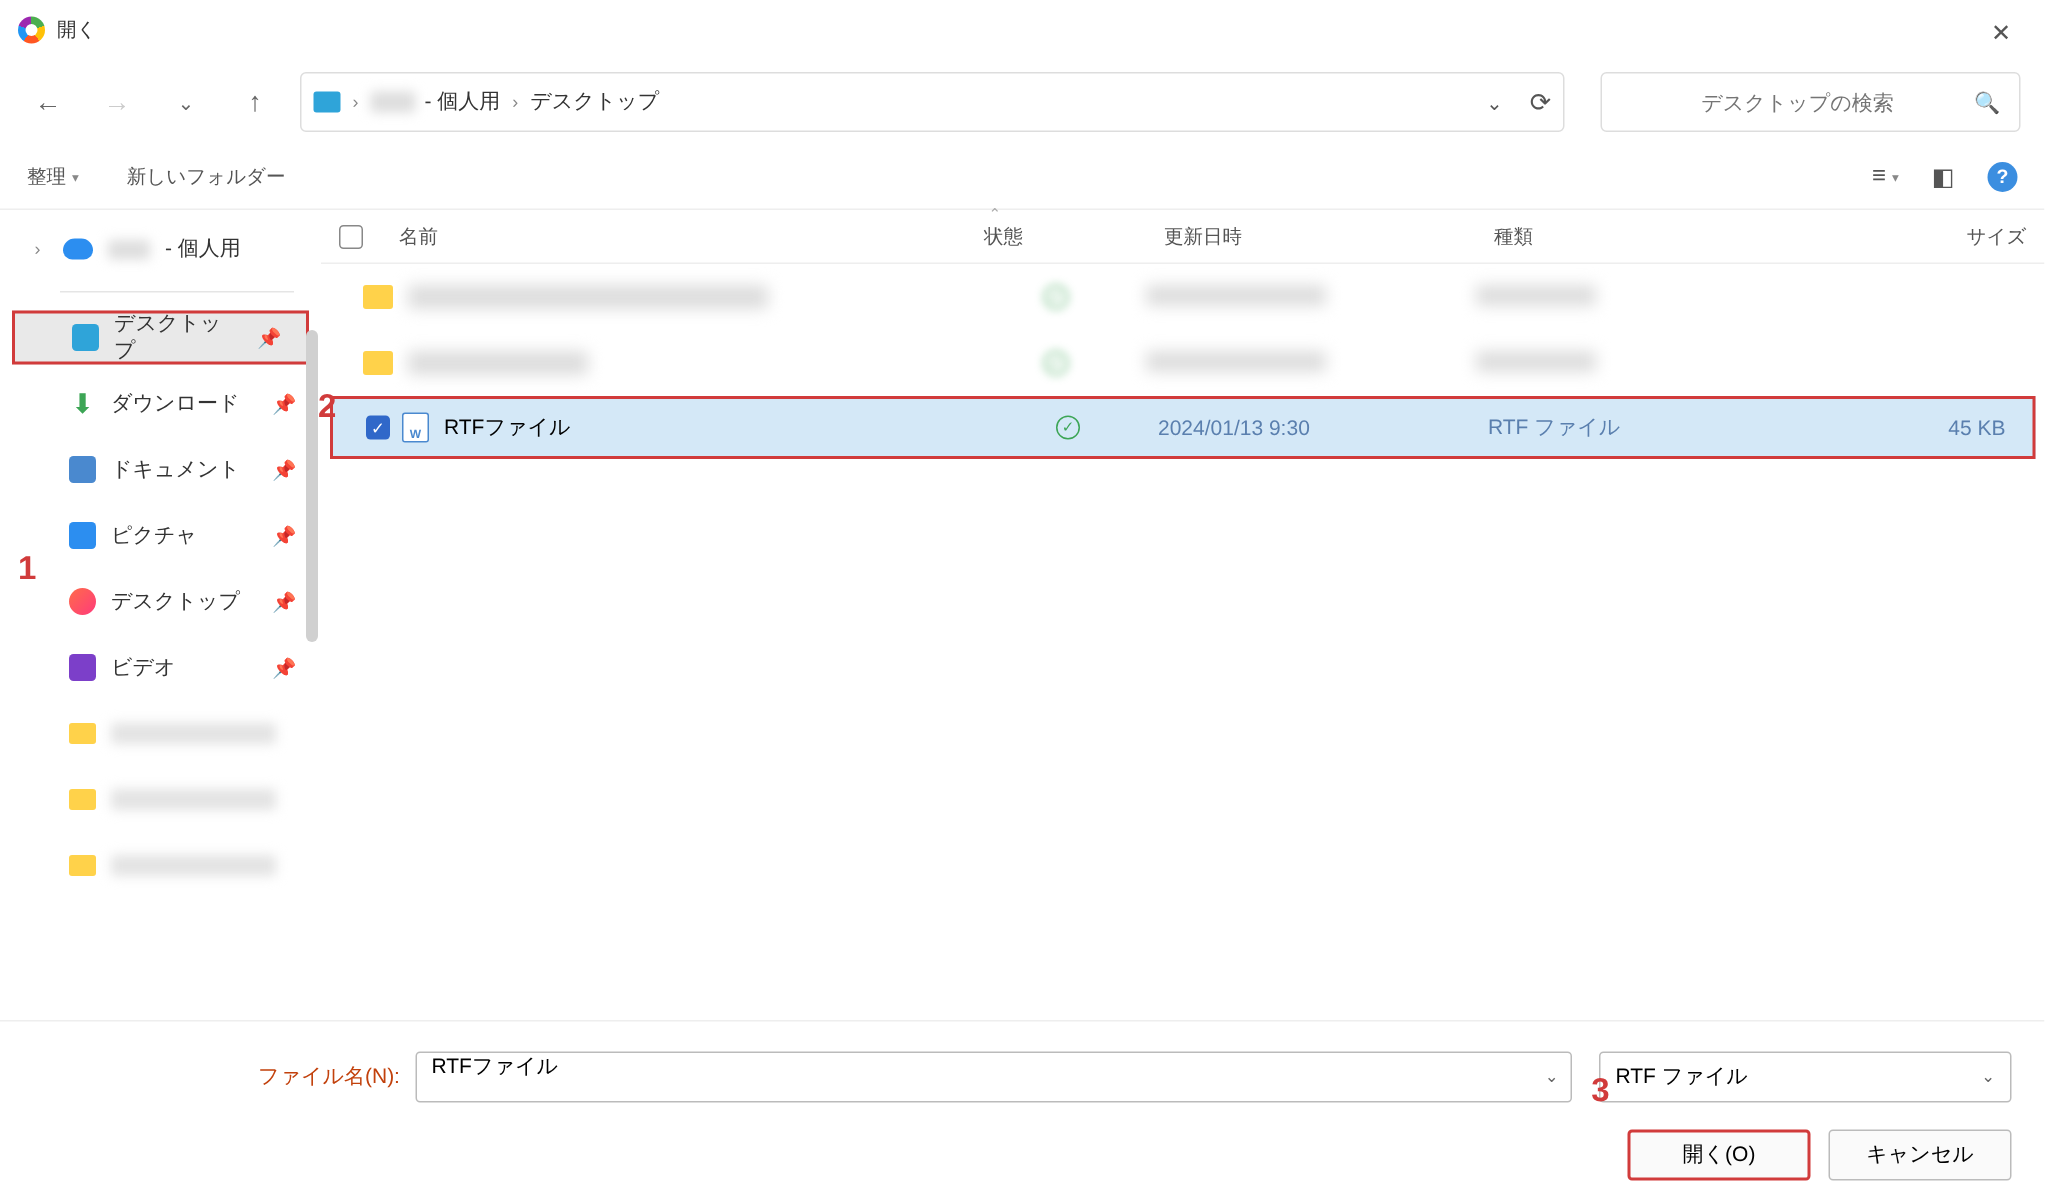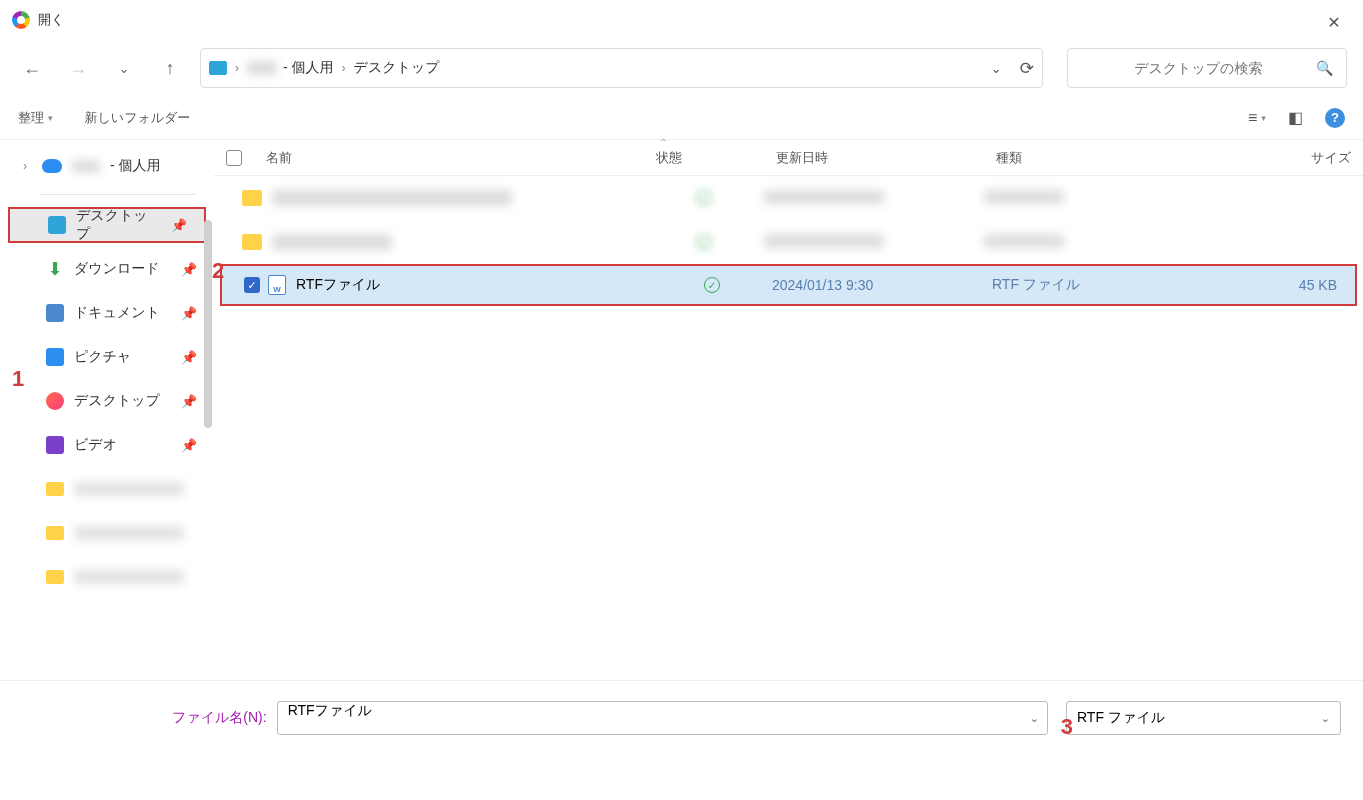--- a/index.html
+++ b/index.html
@@ -80,21 +80,21 @@
 .status-ok { width:16px;height:16px;border:1.5px solid #3ca555;border-radius:50%;display:flex;align-items:center;justify-content:center;color:#3ca555;font-size:10px;}
 .status-ok.blur { filter:blur(3px);}
 .fp-row.selected { background:#d4e8f7; border:2px solid #d13b3b; margin:0 6px; height:42px;}
 .fp-row.selected .name-col { padding-left:22px;}
 .fp-row .chk-filled { width:16px;height:16px;background:#3068c9;border-radius:3px;display:flex;align-items:center;justify-content:center;color:#fff;font-size:11px; margin-right:8px;}
 
 .callout { position:absolute; font-family:Arial; font-size:22px; font-weight:bold; color:#d13b3b; }
 
 .footer { position:absolute; bottom:0; left:0; right:0; height:120px; border-top:1px solid #eee; background:#fff; padding:20px 22px;}
 .fn-row { display:flex; align-items:center; gap:10px;}
-.fn-label { font-size:14px; color:#a21caf;}
+.fn-label { font-size:14px; color:#c2410c;}
 .fn-input { flex:1; height:34px; border:1px solid #bbb; border-radius:3px; padding:0 10px; font-size:14px; position:relative;}
 .fn-input .dd { position:absolute; right:8px; top:50%; transform:translateY(-50%); color:#666; font-size:11px;}
 .ft-select { width:275px; height:34px; border:1px solid #bbb; border-radius:3px; padding:0 10px; font-size:14px; display:flex;align-items:center; position:relative; margin-left:8px;}
 .ft-select .dd { position:absolute; right:10px; top:50%; transform:translateY(-50%); color:#666; font-size:11px;}
 .btn-row { display:flex; justify-content:flex-end; gap:12px; margin-top:18px;}
 .btn { width:122px; height:34px; border:1px solid #bbb; border-radius:3px; background:#fafafa; font-size:14px; display:flex;align-items:center;justify-content:center;}
 .btn.primary { border:2px solid #d13b3b;}
 </style>
 </head>
 <body>
@@ -275,13 +275,17 @@
     <div class="fn-input">
       <span>RTFファイル</span>
       <span class="dd">⌄</span>
     </div>
     <div class="ft-select">
       <span>RTF ファイル</span>
       <span class="dd">⌄</span>
     </div>
   </div>
   <div class="callout" style="right:290px; bottom:60px;">3</div>
+  <div class="btn-row">
+    <div class="btn primary">開く(O)</div>
+    <div class="btn">キャンセル</div>
+  </div>
 </div>
 
 </body></html>

